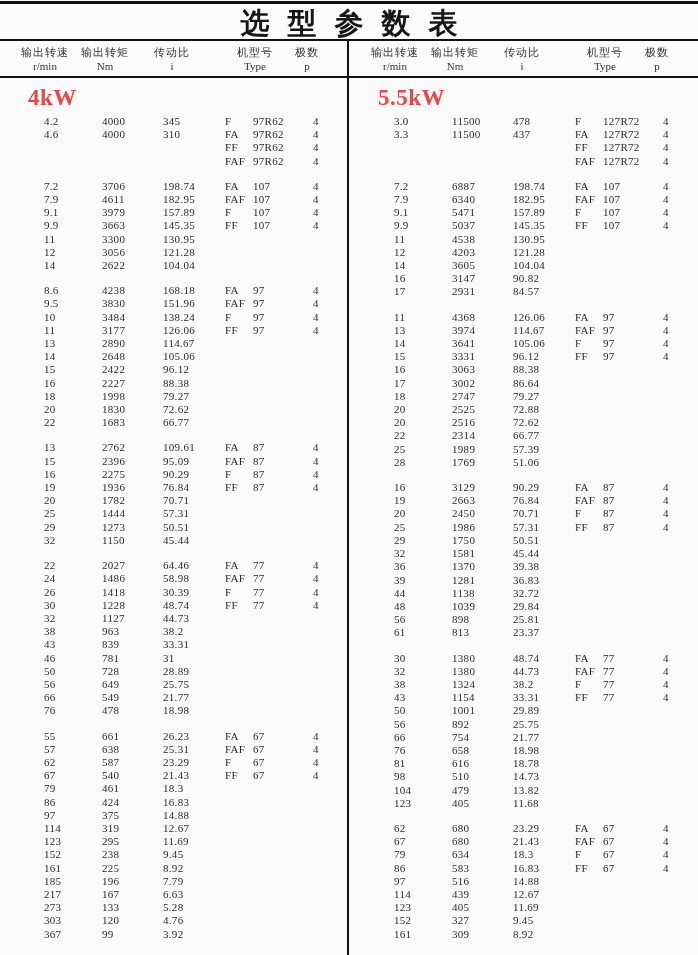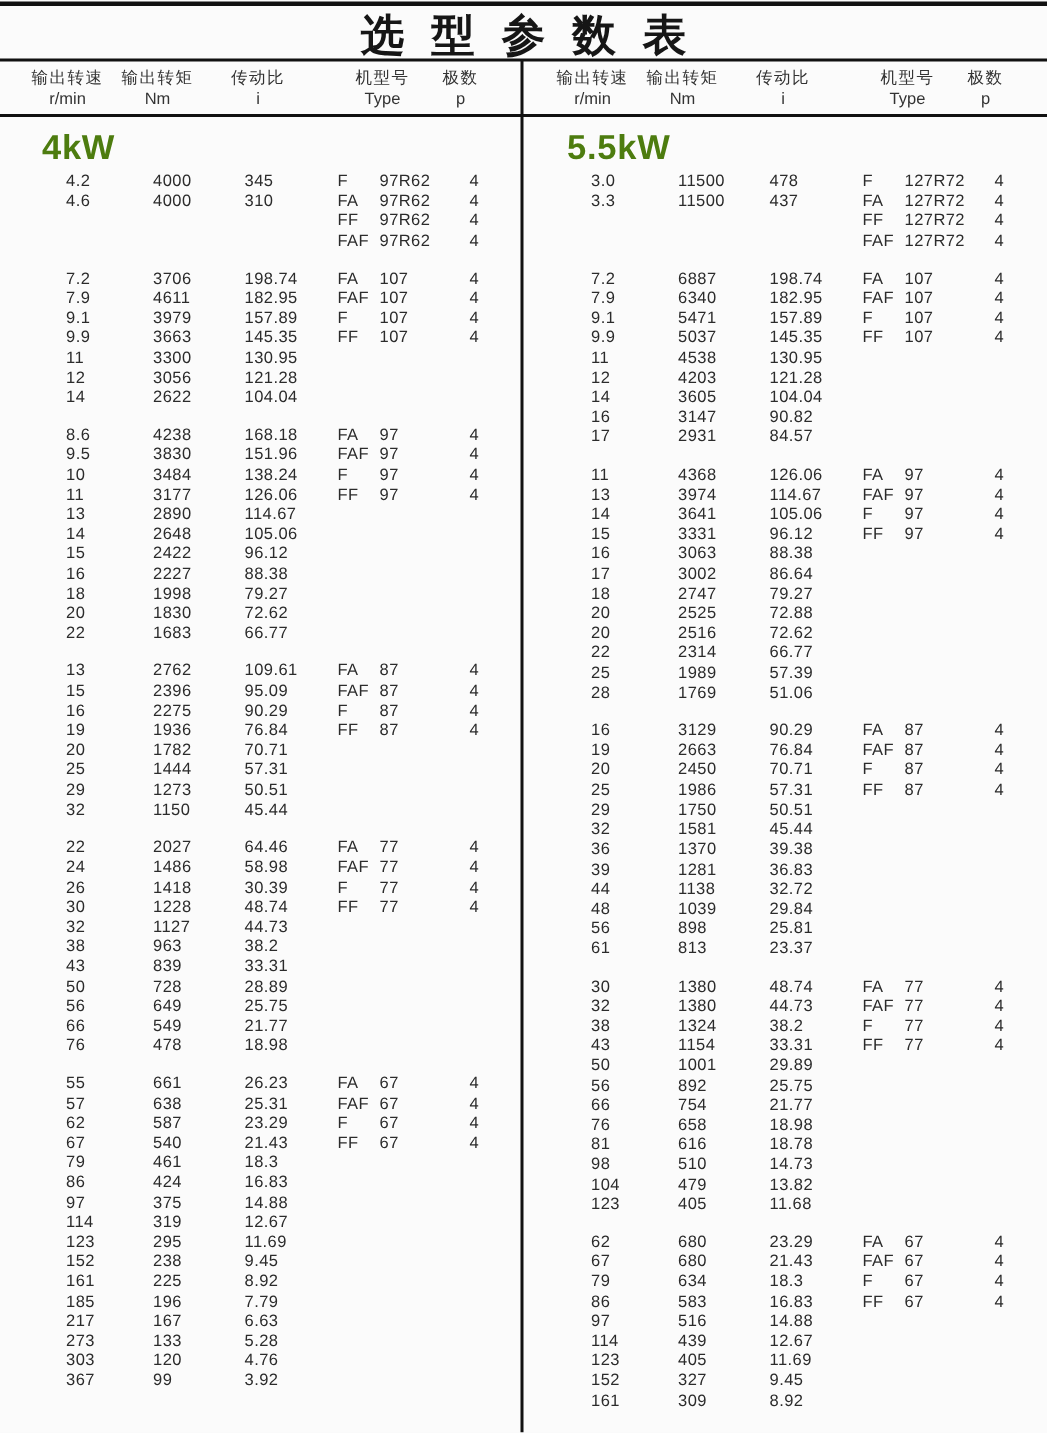--- a/index.html
+++ b/index.html
@@ -5,21 +5,21 @@
   html,body{margin:0;padding:0;}
   body{
     width:698px;height:955px;
     background:#f6f6f6;
     font-family:"Liberation Sans","DejaVu Sans",sans-serif;
     color:#262626;
     -webkit-font-smoothing:antialiased;
   }
   .page{
     position:relative;width:698px;height:955px;
-    background:#fbfbfb;overflow:hidden;
+    background:#fbfbfb;overflow:hidden;font-family:Liberation Serif, serif;
   }
   .rule{position:absolute;left:0;right:0;background:#111;}
   .rule-top{top:1px;height:3px;}
   .rule-title{top:39px;height:2px;}
   .rule-header{top:76px;height:2px;}
   .vdivider{position:absolute;left:347px;top:40px;bottom:0;width:2px;background:#111;}
 
   .title{
     position:absolute;top:4px;left:0;width:100%;
     text-align:center;font-size:29px;font-weight:bold;
@@ -37,21 +37,21 @@
   .hc-torque{left:68px;}
   .hc-ratio{left:135px;}
   .hc-type{left:218px;}
   .hc-poles{left:270px;}
 
   .panel{position:absolute;top:79px;width:348px;}
   .panel.left{left:0;}
   .panel.right{left:350px;}
   .power{
     margin:6px 0 4px 28px;font-size:23px;line-height:26px;
-    font-weight:bold;color:#4d7c0f;letter-spacing:0.5px;
+    font-weight:bold;color:#ef4444;letter-spacing:0.5px;
   }
   .section{margin:0 0 12px 0;}
   .row{
     display:grid;
     grid-template-columns:58px 61px 62px 28px 60px 16px;
     padding-left:44px;
     font-size:11px;line-height:13.2px;
     letter-spacing:0.3px;color:#2b2b2b;
     white-space:nowrap;
   }
@@ -417,20 +417,28 @@
           </div>
           <div class="row">
             <span class="cell c0">43</span>
             <span class="cell c1">839</span>
             <span class="cell c2">33.31</span>
             <span class="cell c3"></span>
             <span class="cell c4"></span>
             <span class="cell c5"></span>
           </div>
           <div class="row">
+            <span class="cell c0">46</span>
+            <span class="cell c1">781</span>
+            <span class="cell c2">31</span>
+            <span class="cell c3"></span>
+            <span class="cell c4"></span>
+            <span class="cell c5"></span>
+          </div>
+          <div class="row">
             <span class="cell c0">50</span>
             <span class="cell c1">728</span>
             <span class="cell c2">28.89</span>
             <span class="cell c3"></span>
             <span class="cell c4"></span>
             <span class="cell c5"></span>
           </div>
           <div class="row">
             <span class="cell c0">56</span>
             <span class="cell c1">649</span>

